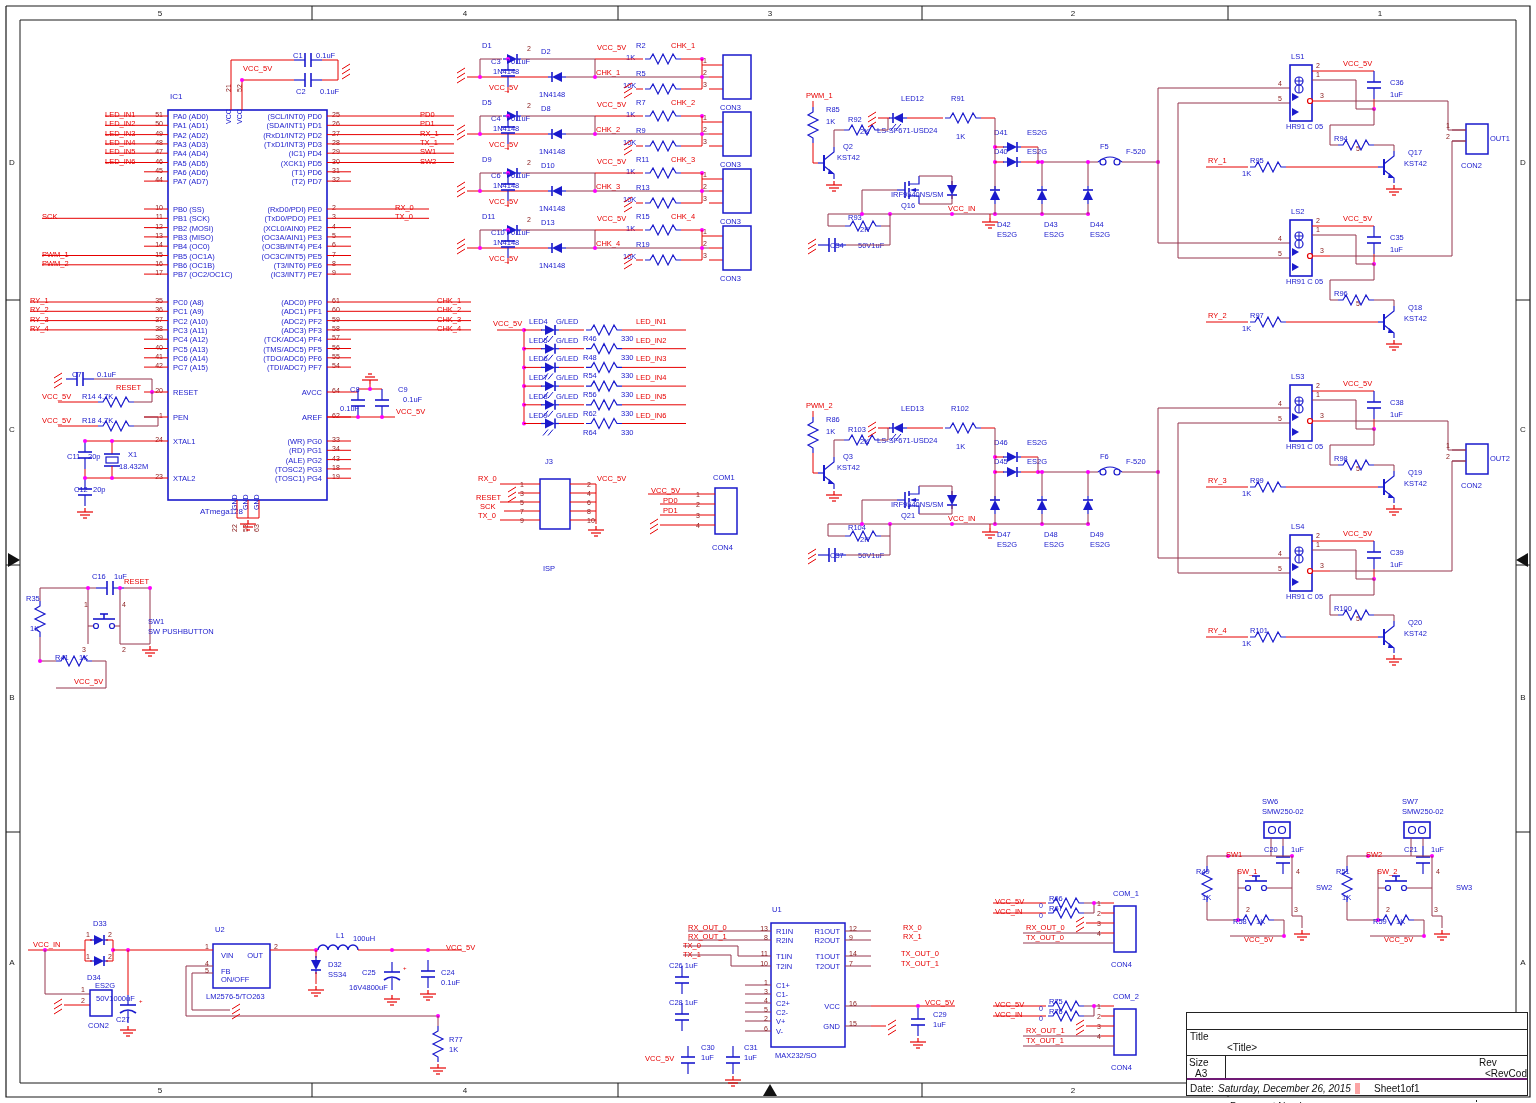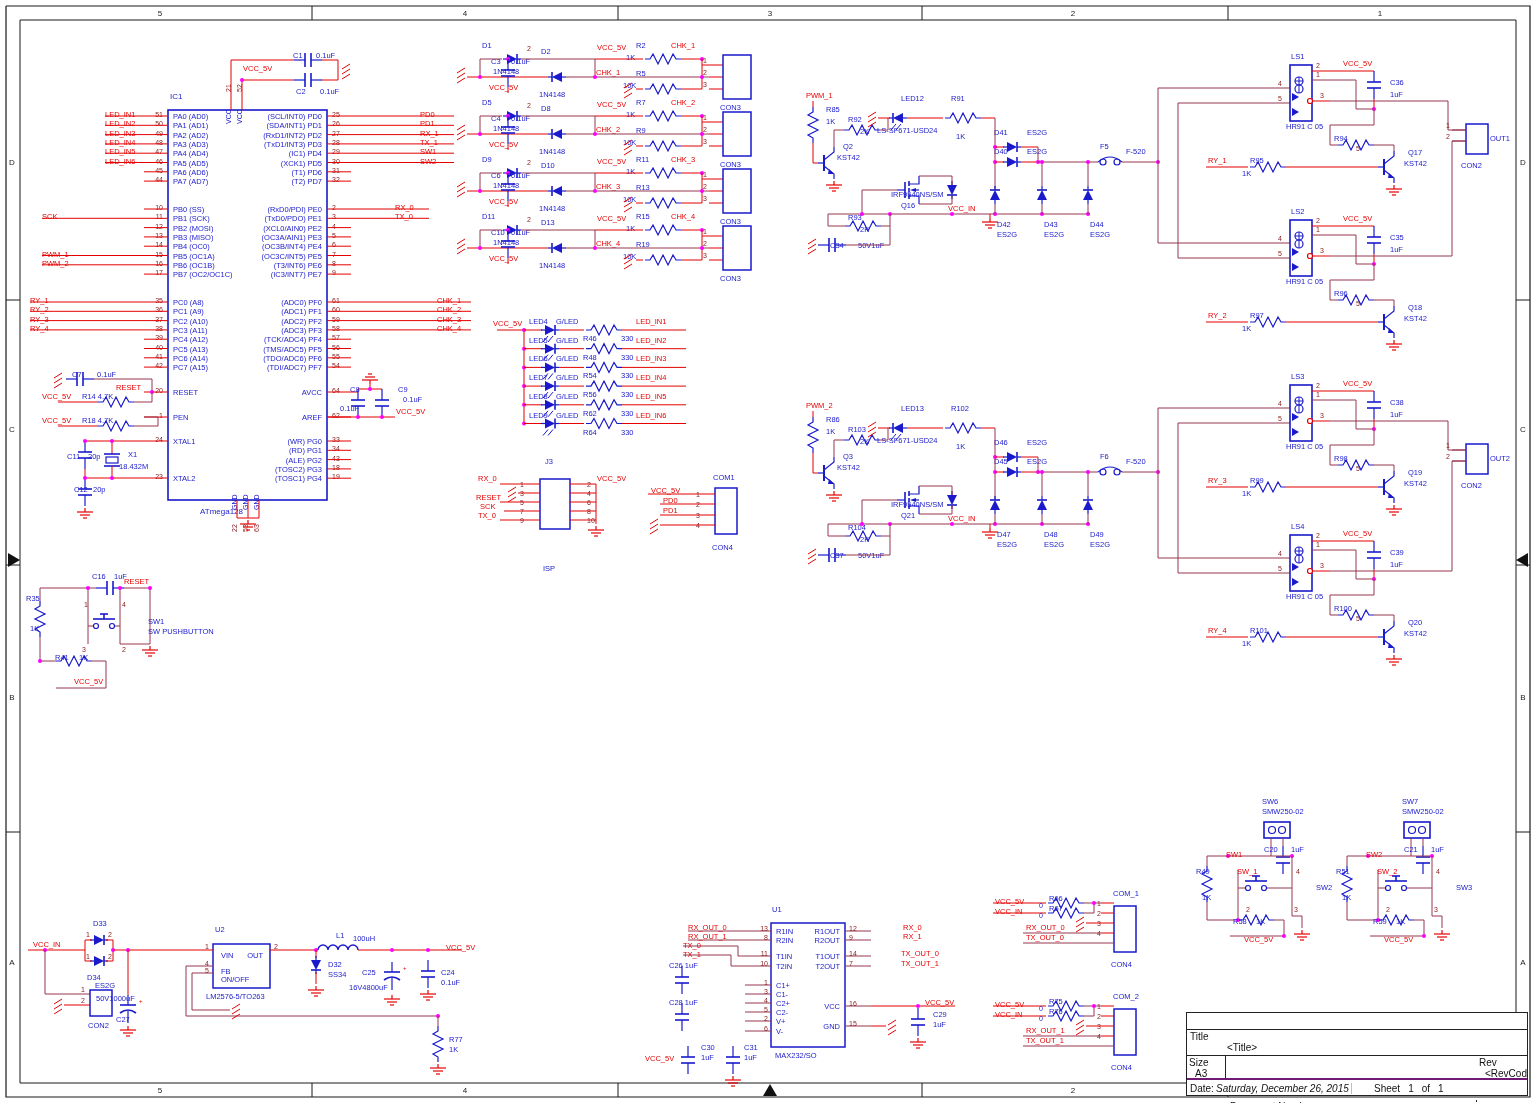--- a/index.html
+++ b/index.html
@@ -12,21 +12,21 @@
   .tb-top{height:17px;border-bottom:1px solid #222;}
   .tb-title{height:26px;border-bottom:1px solid #222;padding:1px 3px;}
   .tb-title .tb-val{position:absolute;left:40px;top:12px;}
   .tb-mid{height:24px;border-bottom:2px solid #701a75;display:flex;}
   .tb-size{width:34px;border-right:1px solid #222;padding:1px 2px;}
   .tb-doc{flex:1;border-right:1px solid #222;padding:1px 4px;margin-top:44px;}
   .tb-rev{width:46px;padding:1px 2px;overflow:hidden;white-space:nowrap;}
   .tb-mid .tb-val{display:block;padding-left:6px;}
   .tb-bot{height:14px;display:flex;align-items:flex-end;padding:0 3px;}
   .tb-date{flex:1;text-align:center;font-style:italic;}
-  .tb-sheet{border-left:1px solid #fca5a5;padding-left:22px;width:150px;display:flex;gap:8px;}
+  .tb-sheet{border-left:5px solid #fca5a5;padding-left:14px;width:150px;display:flex;gap:0;}
 </style>
 </head>
 <body>
 
 <div id="sheet">
   <svg id="schem" width="1536" height="1103" viewBox="0 0 1536 1103">
       <polyline points="6,6 1530,6 1530,1097 6,1097 6,6" fill="none" stroke="#1a1a1a" stroke-width="1.2"></polyline>
       <polyline points="20,20 1516,20 1516,1083 20,1083 20,20" fill="none" stroke="#1a1a1a" stroke-width="1"></polyline>
       <polyline points="312,6 312,20" fill="none" stroke="#1a1a1a" stroke-width="1"></polyline>
       <polyline points="312,1083 312,1097" fill="none" stroke="#1a1a1a" stroke-width="1"></polyline>

